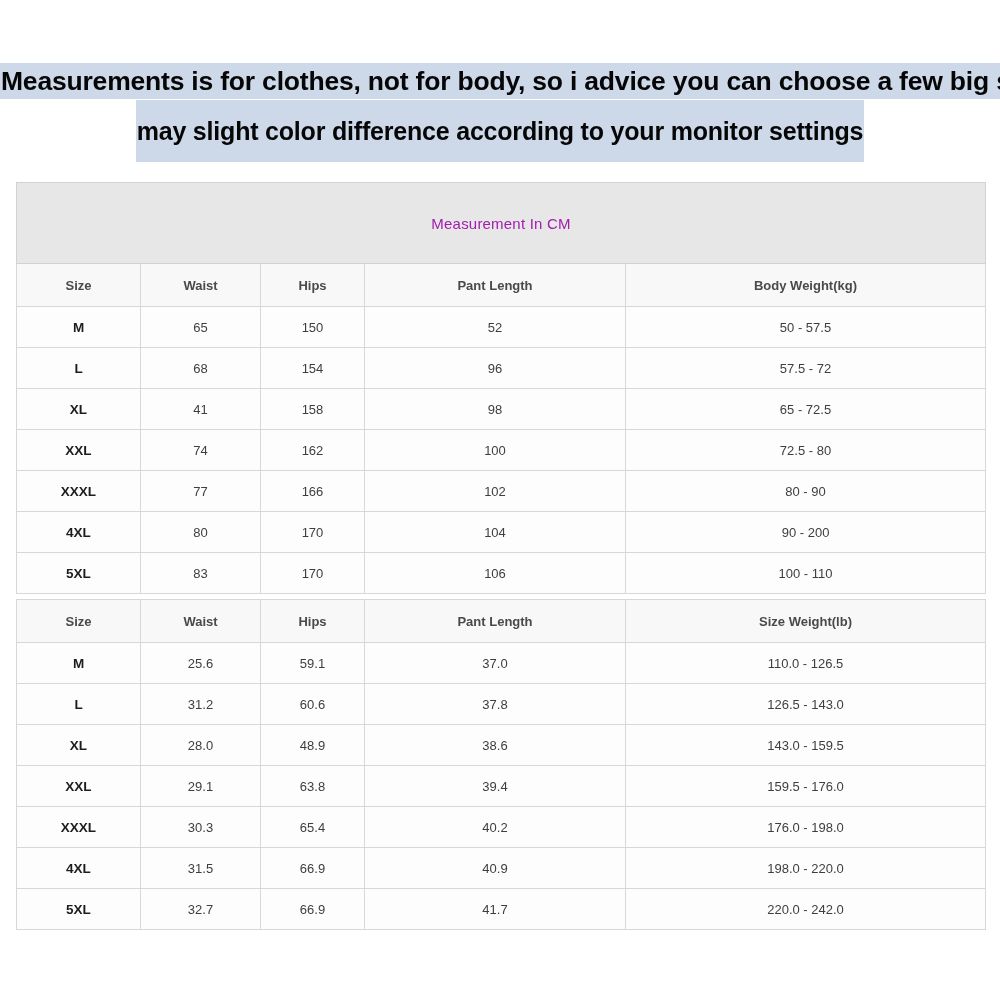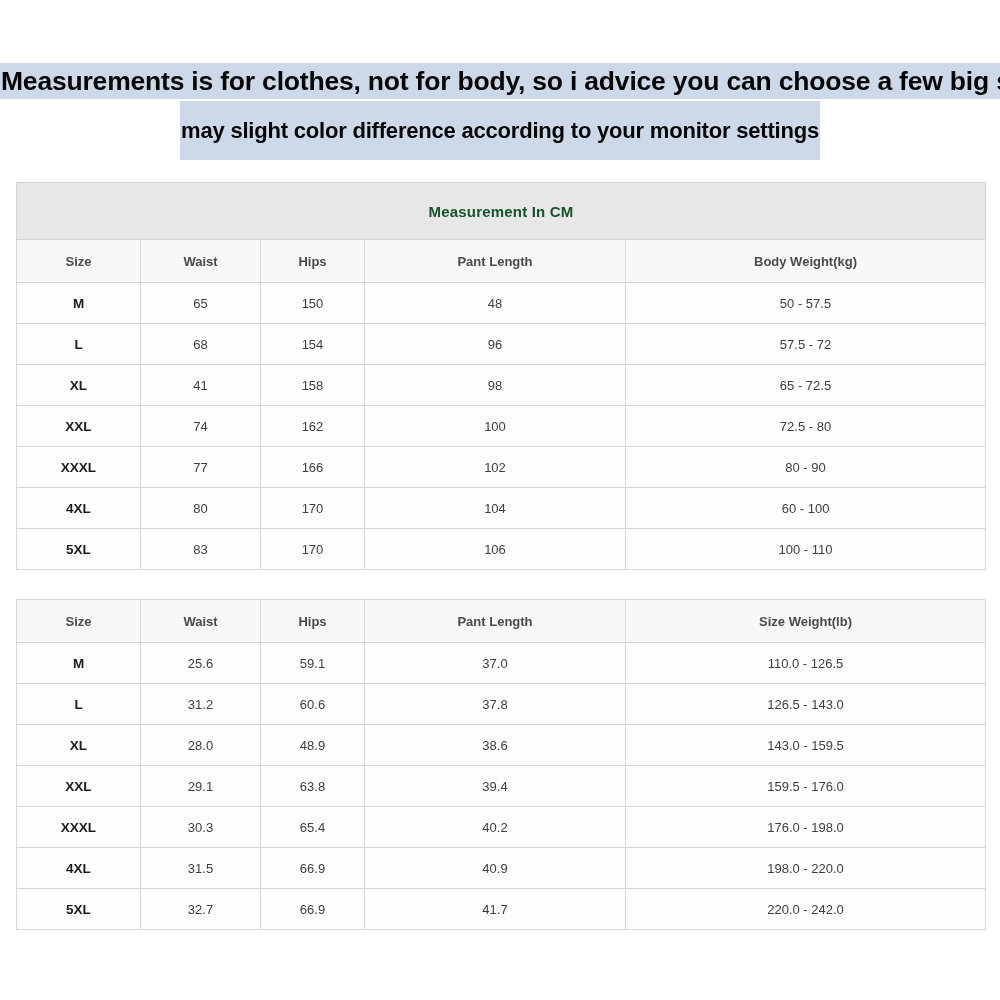--- a/index.html
+++ b/index.html
@@ -46,21 +46,21 @@
     -webkit-box-decoration-break: clone;
   }
   .notice-line.l1 .hl {
     font-size: 26.5px;
     padding: 3px 1px;
   }
   .notice-line.l2 {
     margin-top: 8px;
   }
   .notice-line.l2 .hl {
-    font-size: 22px;
+    font-size: 25px;
     padding: 17px 1px;
   }
 
   
   .size-table {
     position: absolute;
     left: 16px;
     width: 969px;
     border: 1px solid #d2d2d2;
     border-collapse: collapse;
@@ -72,26 +72,26 @@
 
   .size-table col.c-size   { width: 124px; }
   .size-table col.c-waist  { width: 120px; }
   .size-table col.c-hips   { width: 104px; }
   .size-table col.c-length { width: 261px; }
   .size-table col.c-weight { width: 360px; }
 
   .size-table .title-row th {
     background: #e7e7e7;
     border: 1px solid #d2d2d2;
-    color: #14532d;
+    color: #a21caf;
     font-size: 15px;
-    font-weight: 700;
+    font-weight: 400;
     text-align: center;
     height: 48px;
-    padding: 4px;
+    padding: 16px;
     letter-spacing: 0.2px;
   }
 
   .size-table .head-row th {
     background: #f8f8f8;
     border: 1px solid #d7d7d7;
     color: #4a4a4a;
     font-size: 13px;
     font-weight: 700;
     text-align: center;
@@ -142,21 +142,21 @@
         <th>Hips</th>
         <th>Pant Length</th>
         <th>Body Weight(kg)</th>
       </tr>
     </thead>
     <tbody>
         <tr>
           <td class="size-cell">M</td>
           <td>65</td>
           <td>150</td>
-          <td>48</td>
+          <td>52</td>
           <td>50 - 57.5</td>
         </tr>
         <tr>
           <td class="size-cell">L</td>
           <td>68</td>
           <td>154</td>
           <td>96</td>
           <td>57.5 - 72</td>
         </tr>
         <tr>
@@ -178,21 +178,21 @@
           <td>77</td>
           <td>166</td>
           <td>102</td>
           <td>80 - 90</td>
         </tr>
         <tr>
           <td class="size-cell">4XL</td>
           <td>80</td>
           <td>170</td>
           <td>104</td>
-          <td>60 - 100</td>
+          <td>90 - 200</td>
         </tr>
         <tr>
           <td class="size-cell">5XL</td>
           <td>83</td>
           <td>170</td>
           <td>106</td>
           <td>100 - 110</td>
         </tr>
       </tbody>
   </table>

